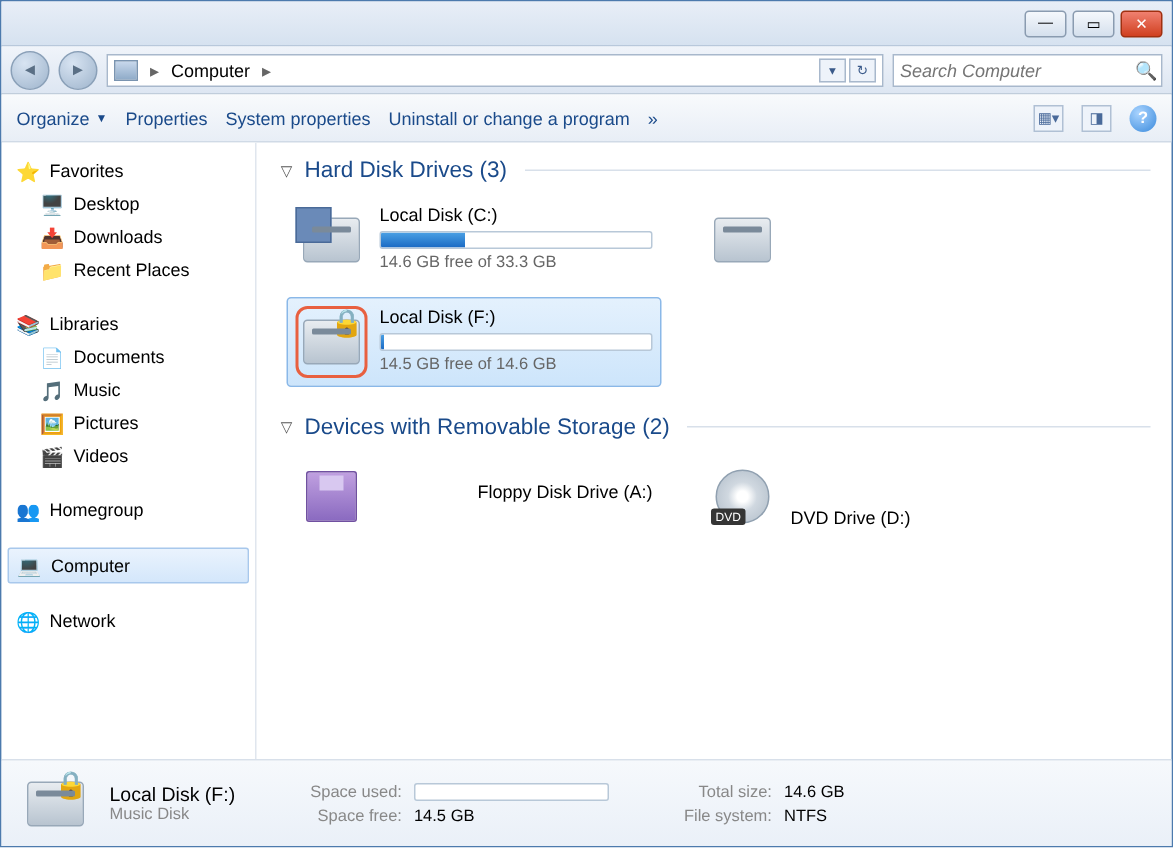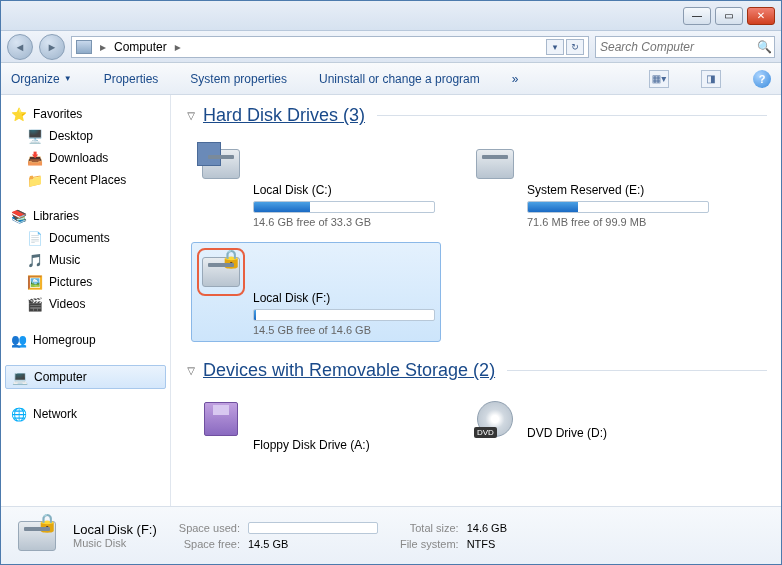--- a/index.html
+++ b/index.html
@@ -10,62 +10,62 @@
 .winbtn.close { background: linear-gradient(#f08070,#d04020); color: #fff; border-color: #a03010; }
 .navbar { height: 32px; background: linear-gradient(#f0f4fa,#dde6f2); display: flex; align-items: center; padding: 0 6px; gap: 6px; border-bottom: 1px solid #c0cddb; }
 .navcircle { width: 26px; height: 26px; border-radius: 50%; background: radial-gradient(circle at 35% 30%, #d8e4f2, #9eb4cc); border: 1px solid #8aa0b8; display: flex; align-items: center; justify-content: center; cursor: pointer; color: #5a6f85; font-size: 11px; }
 .breadcrumb { flex: 1; height: 22px; background: #fff; border: 1px solid #a8b8cc; display: flex; align-items: center; padding: 0 4px; gap: 4px; }
 .bcicon { width: 16px; height: 14px; background: linear-gradient(#c8d8ec,#8fabc8); border: 1px solid #7a94b0; }
 .bcarrow { color: #666; padding: 0 4px; }
 .bcrefresh { display: flex; gap: 2px; margin-left: auto; }
 .bcbtn { width: 18px; height: 16px; border: 1px solid #a8b8cc; background: #eef3fa; display: flex; align-items: center; justify-content: center; font-size: 9px; color: #3a5a8a; cursor: pointer; }
 .searchbox { width: 180px; height: 22px; background: #fff; border: 1px solid #a8b8cc; display: flex; align-items: center; padding: 0 4px; }
 .searchbox input { border: none; outline: none; flex: 1; font-style: italic; color: #888; font-size: 12px; }
-.toolbar { height: 32px; background: linear-gradient(#f8fafc,#e8eef6); display: flex; align-items: center; padding: 0 10px; gap: 32px; border-bottom: 1px solid #d0dae6; }
+.toolbar { height: 32px; background: linear-gradient(#f8fafc,#e8eef6); display: flex; align-items: center; padding: 0 10px; gap: 12px; border-bottom: 1px solid #d0dae6; }
 .tbtn { color: #1a4a8a; cursor: pointer; font-size: 12px; display: flex; align-items: center; gap: 4px; }
 .tbspacer { flex: 1; }
 .tbicon { width: 20px; height: 18px; border: 1px solid #b0c0d4; background: #eef3fa; display: flex; align-items: center; justify-content: center; cursor: pointer; font-size: 10px; color: #4a6a9a; }
 .helpicon { width: 18px; height: 18px; border-radius: 50%; background: radial-gradient(circle at 35% 30%, #aad4ff, #3a8adc); color: #fff; display: flex; align-items: center; justify-content: center; font-size: 11px; font-weight: bold; cursor: pointer; }
 .body { flex: 1; display: flex; overflow: hidden; }
 .sidebar { width: 170px; background: #fff; border-right: 1px solid #e0e6ee; padding: 8px 4px; overflow-y: auto; }
 .navgroup { margin-bottom: 14px; }
 .navhdr { display: flex; align-items: center; gap: 6px; padding: 3px 6px; cursor: pointer; }
 .navhdr.sel { background: linear-gradient(#eaf3fd,#d4e7fb); border: 1px solid #a8c8ec; border-radius: 2px; }
 .navitem { display: flex; align-items: center; gap: 6px; padding: 3px 6px 3px 22px; cursor: pointer; }
 .nicon { width: 16px; height: 16px; display: flex; align-items: center; justify-content: center; font-size: 13px; }
 .content { flex: 1; padding: 10px 14px; overflow-y: auto; }
 .section-hdr { display: flex; align-items: center; gap: 6px; margin-bottom: 8px; }
 .collapse { width: 12px; height: 12px; display: flex; align-items: center; justify-content: center; color: #555; cursor: pointer; font-size: 10px; }
-.section-title { color: #1a4a8a; font-size: 18px; text-decoration: underline; }
+.section-title { color: #1a4a8a; font-size: 15px; }
 .section-line { flex: 1; height: 1px; background: #d8e0ea; margin-left: 6px; }
 .drives { display: flex; flex-wrap: wrap; gap: 8px 24px; margin-bottom: 18px; margin-left: 6px; }
 .drive { width: 250px; display: flex; gap: 8px; padding: 6px; cursor: pointer; position: relative; }
 .drive.sel { background: linear-gradient(#e4f1fd,#cde5fb); border: 1px solid #8ab8e8; border-radius: 3px; padding: 5px; }
 .drive-icon-wrap { width: 48px; height: 48px; display: flex; align-items: center; justify-content: center; position: relative; }
 .drive-icon-wrap.highlighted { border: 2px solid #e86040; border-radius: 8px; }
 .dicon-disk { width: 38px; height: 30px; background: linear-gradient(#e8ecf0,#b8c4d0); border: 1px solid #98a8b8; border-radius: 3px; position: relative; }
 .dicon-disk::after { content: ""; position: absolute; top: 5px; left: 5px; right: 5px; height: 4px; background: #7a8a9a; border-radius: 1px; }
 .dicon-disk.bitlock::before { content: "🔒"; position: absolute; right: -4px; top: -10px; font-size: 18px; }
 .dicon-disk.install::before { content: ""; position: absolute; left: -6px; top: -8px; width: 22px; height: 22px; background: #6a8ab8; border: 1px solid #4a6a98; }
 .dicon-floppy { width: 34px; height: 34px; background: linear-gradient(#c0a0e0,#8a6ac0); border: 1px solid #7050a0; border-radius: 2px; position: relative; }
 .dicon-floppy::after { content: ""; position: absolute; top: 2px; left: 8px; right: 8px; height: 10px; background: #d8c8f0; }
 .dicon-dvd { width: 36px; height: 36px; border-radius: 50%; background: radial-gradient(circle, #fff 15%, #d0d8e0 40%, #b0bcc8 100%); border: 1px solid #90a0b0; position: relative; }
 .dicon-dvd::after { content: "DVD"; position: absolute; bottom: -2px; left: -4px; font-size: 8px; background: #353535; color: #fff; padding: 1px 3px; border-radius: 2px; }
 .drive-info { flex: 1; }
-.drive-name { font-size: 12px; margin-bottom: 4px; margin-top: 43px; }
+.drive-name { font-size: 12px; margin-bottom: 4px; }
 .drive-bar { height: 12px; background: #fff; border: 1px solid #b8c8d8; border-radius: 2px; overflow: hidden; margin-bottom: 3px; }
 .drive-fill { height: 100%; background: linear-gradient(#4aa0e4,#1a6ac4); }
 .drive-free { font-size: 11px; color: #666; }
 .details { height: 58px; border-top: 1px solid #d8e0ea; background: linear-gradient(#f6f9fc,#eaf0f8); display: flex; align-items: center; padding: 6px 12px; gap: 12px; }
 .det-icon { width: 48px; height: 44px; display: flex; align-items: center; justify-content: center; position: relative; }
 .det-main { display: flex; flex-direction: column; justify-content: center; }
 .det-title { font-size: 13px; }
 .det-sub { font-size: 11px; color: #888; }
 .det-grid { display: grid; grid-template-columns: auto auto; column-gap: 8px; row-gap: 4px; font-size: 11px; margin-left: 10px; align-items: center; }
-.det-label { color: #888; text-align: right; }
+.det-label { color: #888; text-align: right; margin-left: 28px; }
 .det-bar { width: 130px; height: 12px; background: #fff; border: 1px solid #b8c8d8; border-radius: 2px; }
 </style>
 </head>
 <body>
 
 <div class="window">
 
   <div class="titlebar">
     <div class="winbtn">—</div>
     <div class="winbtn">▭</div>
@@ -185,27 +185,20 @@
             <div class="drive-bar">
                 <div class="drive-fill" style="width:31%;"></div>
               </div>
             <div class="drive-free">14.6 GB free of 33.3 GB</div>
           </div>
         </div>
         <div class="drive">
           <div class="drive-icon-wrap">
               <div class="dicon-disk"></div>
             </div>
-          <div class="drive-info">
-            <div class="drive-name">System Reserved (E:)</div>
-            <div class="drive-bar">
-                <div class="drive-fill" style="width:28%;"></div>
-              </div>
-            <div class="drive-free">71.6 MB free of 99.9 MB</div>
-          </div>
         </div>
         <div class="drive sel">
           <div class="drive-icon-wrap highlighted">
               <div class="dicon-disk bitlock"></div>
             </div>
           <div class="drive-info">
             <div class="drive-name">Local Disk (F:)</div>
             <div class="drive-bar">
                 <div class="drive-fill" style="width:1%;"></div>
               </div>
@@ -218,21 +211,21 @@
         <div class="collapse">▽</div>
         <span class="section-title">Devices with Removable Storage (2)</span>
         <div class="section-line"></div>
       </div>
       <div class="drives">
         <div class="drive">
           <div class="drive-icon-wrap">
               <div class="dicon-floppy"></div>
             </div>
           <div class="drive-info">
-              <div class="drive-name" style="">Floppy Disk Drive (A:)</div>
+              <div class="drive-name" style="margin-top:14px;text-align:right;">Floppy Disk Drive (A:)</div>
             </div>
         </div>
         <div class="drive">
           <div class="drive-icon-wrap">
               <div class="dicon-dvd"></div>
             </div>
           <div class="drive-info">
               <div class="drive-name" style="margin-top:31px;">DVD Drive (D:)</div>
             </div>
         </div>

